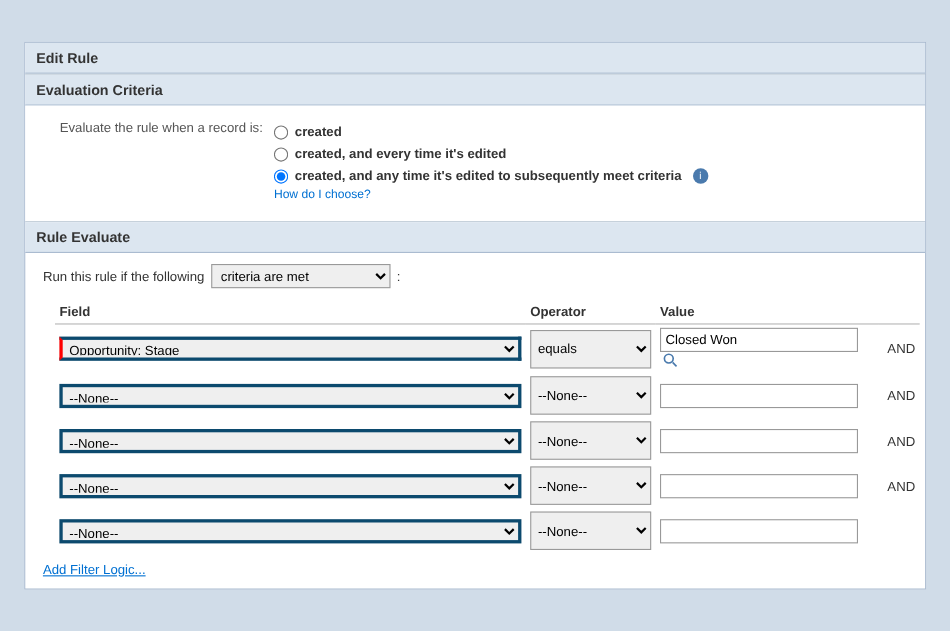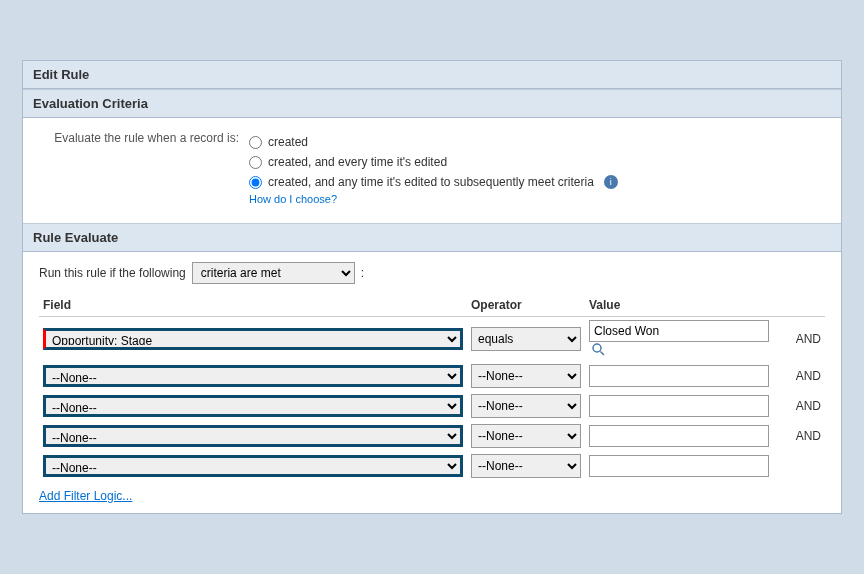--- a/index.html
+++ b/index.html
@@ -78,20 +78,21 @@
       display: flex;
       align-items: center;
       gap: 6px;
     }
     .radio-row input[type="radio"] {
       margin: 0;
     }
     .radio-label {
       font-size: 12px;
       color: #333;
+      font-weight: bold;
     }
     .info-icon {
       display: inline-block;
       background: #4a7aad;
       color: #fff;
       border-radius: 50%;
       width: 14px;
       height: 14px;
       font-size: 9px;
       text-align: center;
@@ -119,20 +120,21 @@
     }
     select.criteria-select {
       border: 1px solid #999;
       font-size: 12px;
       padding: 2px 4px;
       height: 22px;
     }
     .criteria-table {
       width: 100%;
       border-collapse: collapse;
+      margin-left: 11px;
     }
     .criteria-table th {
       text-align: left;
       font-size: 12px;
       font-weight: bold;
       color: #333;
       padding: 4px 4px;
       border-bottom: 1px solid #ccc;
     }
     .criteria-table td {
@@ -147,21 +149,21 @@
       height: 22px;
     }
     .field-select-row1 {
       border-left: 3px solid red;
     }
     .operator-select {
       width: 110px;
       border: 1px solid #999;
       font-size: 12px;
       padding: 2px 2px;
-      height: 24px;
+      height: 35px;
     }
     .value-input {
       width: 145px;
       border: 1px solid #999;
       font-size: 12px;
       padding: 2px 4px;
       height: 22px;
     }
     .lookup-icon {
       display: inline-block;

